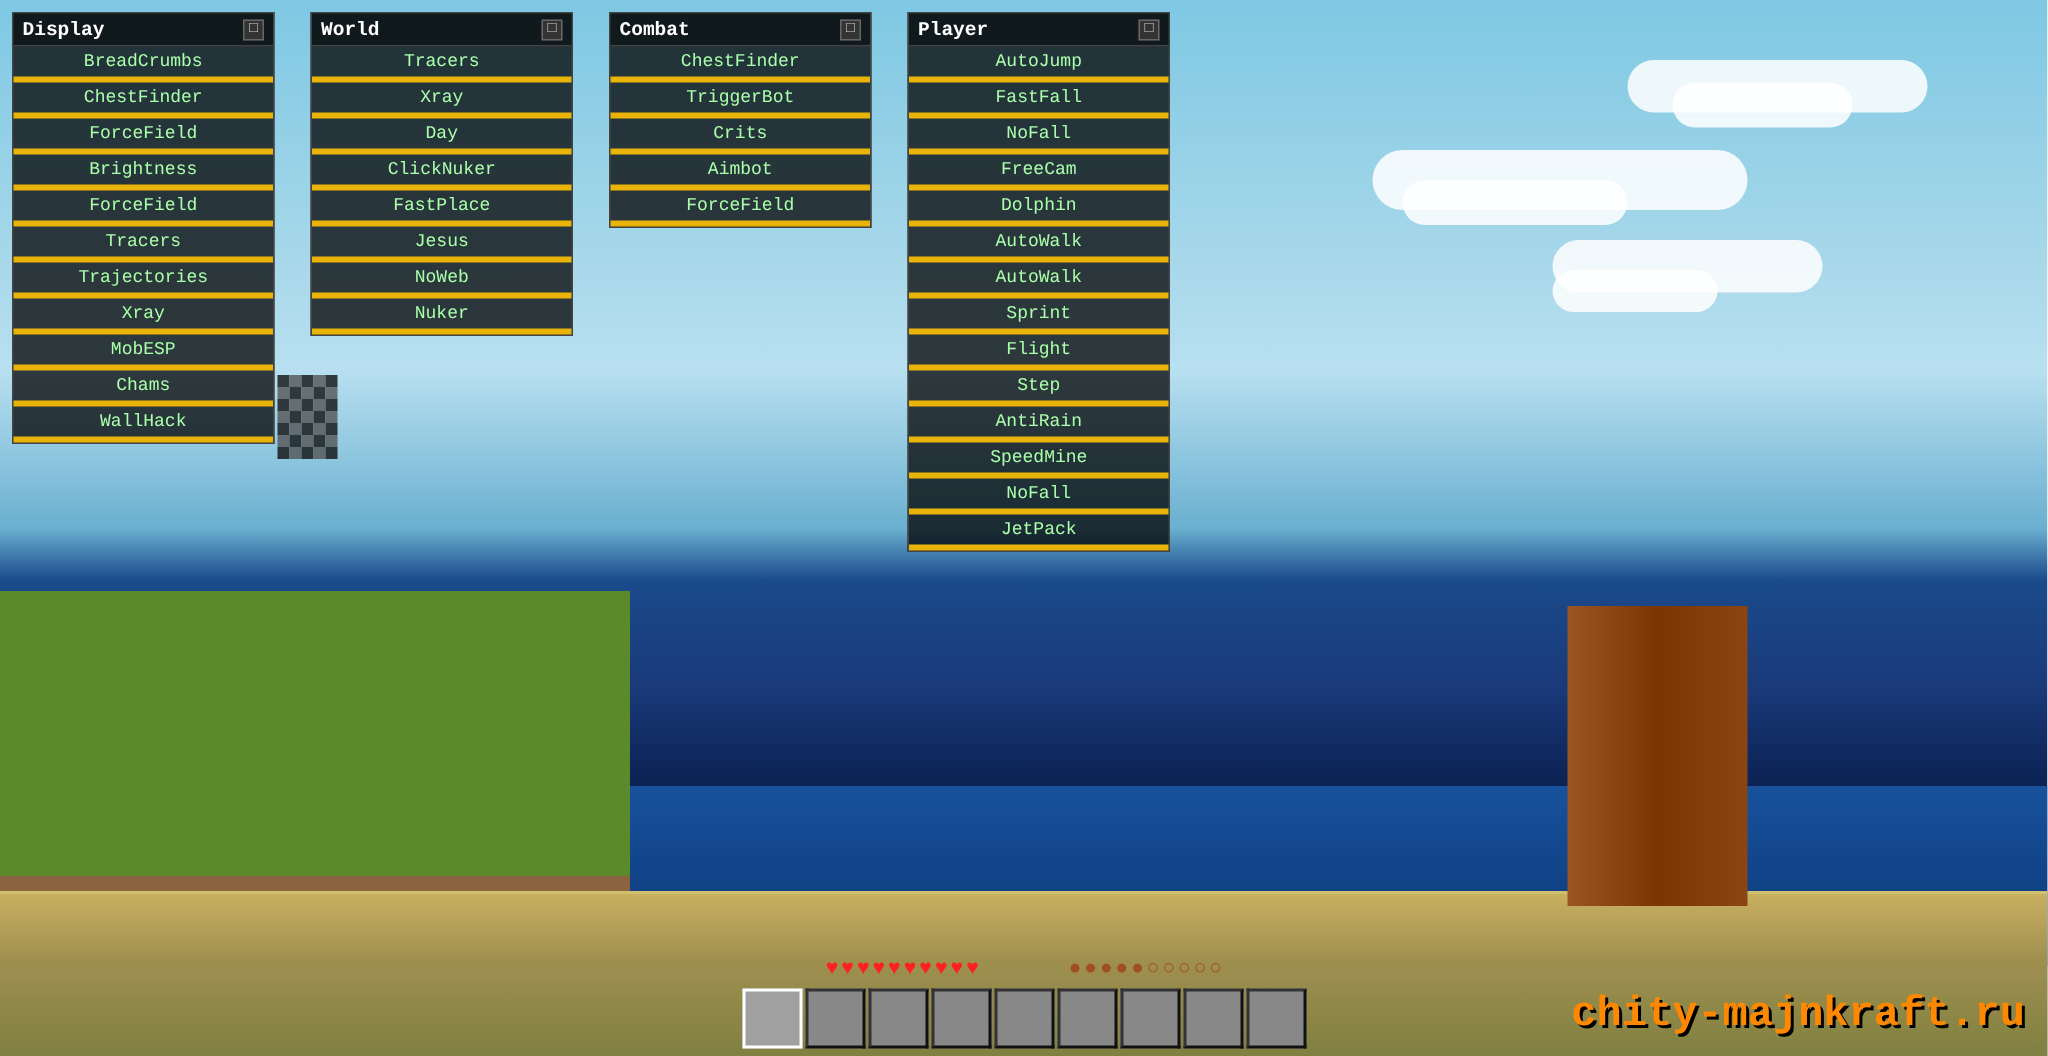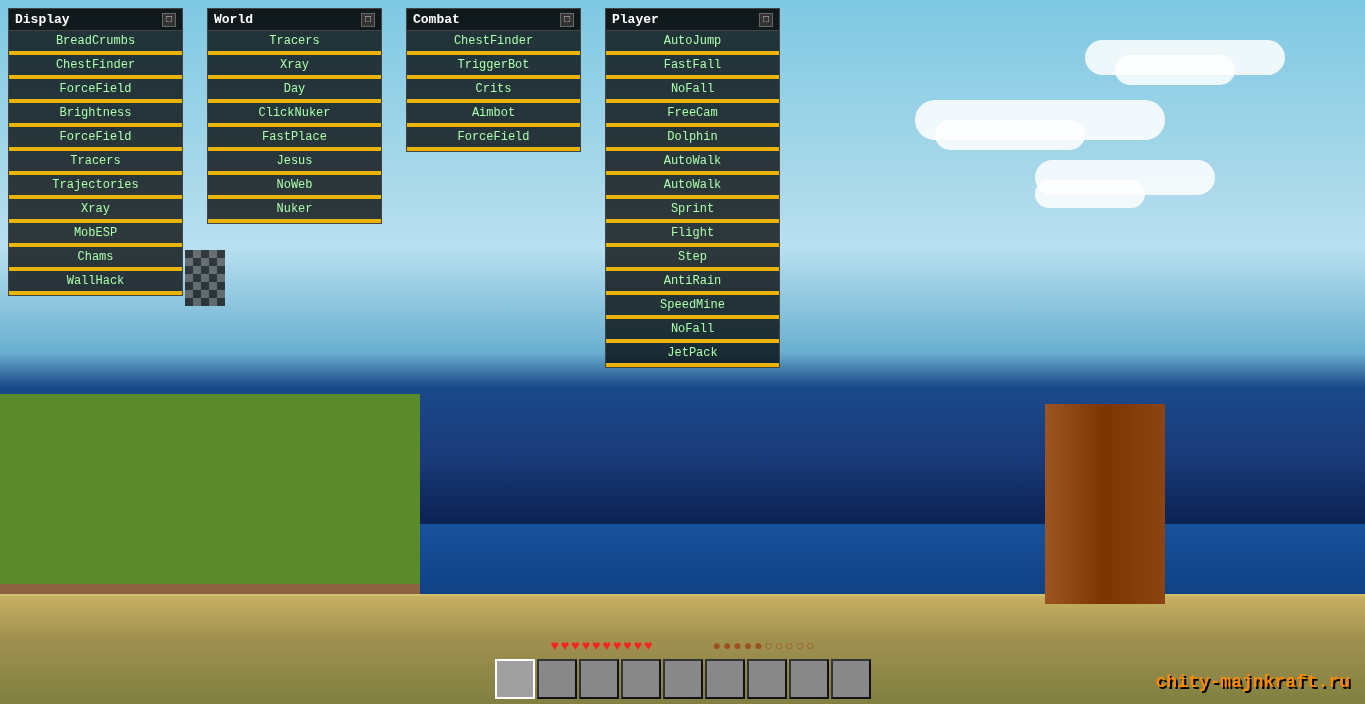--- a/index.html
+++ b/index.html
@@ -116,21 +116,21 @@
       background: #a0a0a0;
       border: 2px solid #fff;
     }
 
     
     .watermark {
       position: absolute;
       bottom: 12px;
       right: 15px;
       font-family: 'Courier New', monospace;
-      font-size: 18px;
+      font-size: 28px;
       color: #ff8800;
       font-weight: bold;
       text-shadow: 2px 2px 0 #000;
     }
 
     
     .panels {
       position: absolute;
       top: 8px;
       left: 8px;

